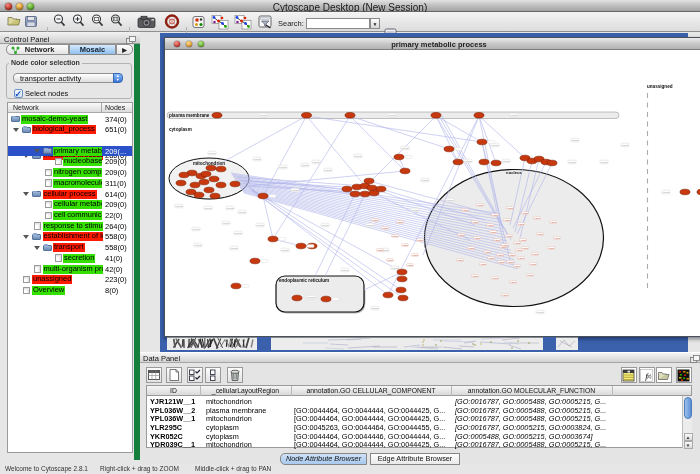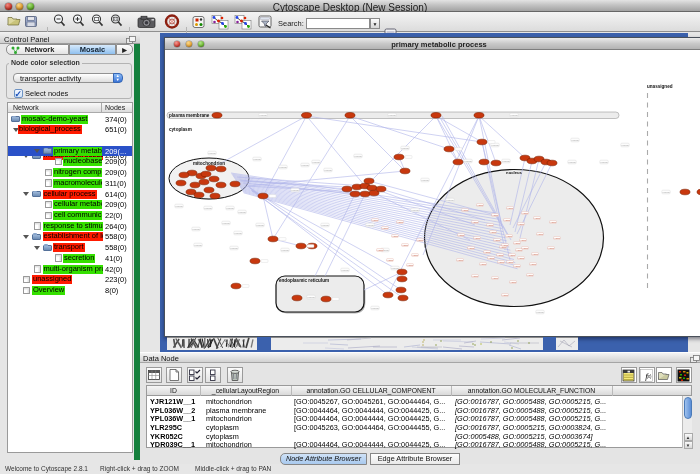--- a/index.html
+++ b/index.html
@@ -204,21 +204,21 @@
         <span class="dv"></span>
       </div>
     <div class="trow" style="top:10.5px;">
         <span class="fold" style="left:2.5px;"></span>
         <span class="tlbl green" style="left:13px;max-width:81px;">mosaic-demo-yeast</span>
         <span class="tcnt" style="">374(0)</span>
       </div>
 <div class="trow" style="top:21.2px;">
         <span class="arr" style="left:4.5px;"></span>
         <span class="fold" style="left:13.5px;"></span>
-        <span class="tlbl red" style="left:10px;max-width:70px;">biological_process</span>
+        <span class="tlbl red" style="left:24px;max-width:70px;">biological_process</span>
         <span class="tcnt" style="">651(0)</span>
       </div>
 <div class="trow" style="top:47px;">
         <span class="arr" style="left:15px;"></span>
         <span class="fold" style="left:24px;"></span>
         <span class="tlbl red" style="left:34.5px;max-width:60px;">metabolic process</span>
         <span class="tcnt" style="">280(0)</span>
       </div>
 <div class="trow sel" style="top:42.7px;">
         <span class="arr" style="left:26px;"></span>
@@ -926,21 +926,21 @@
       <circle cx="247" cy="4" r="0.7" fill="#7a8f2a"></circle>
     </svg>
 <svg class="abs" style="left:396px;top:304px;" width="22" height="13" viewBox="0 0 22 13">
       <g stroke="#99a" stroke-width="0.5" fill="none">
         <path d="M2 10 L8 3 L13 9 L19 4"></path>
         <path d="M4 4 L16 10"></path>
       </g>
     </svg>
 </div>
 <div class="abs" id="dph">
-    <div class="t">Data Node</div>
+    <div class="t">Data Panel</div>
     <svg class="abs" style="left:550px;top:2px;" width="10" height="8" viewBox="0 0 10 8">
       <rect x="0.5" y="2.5" width="6" height="5" fill="#e8e8e8" stroke="#777" stroke-width="0.8"></rect>
       <rect x="3.5" y="0.5" width="6" height="5" fill="#f5f5f5" stroke="#777" stroke-width="0.8"></rect>
     </svg>
   </div>
 <div class="abs" id="dpbody">
   <div class="dpicon" style="left:6px;"><svg width="14" height="14" viewBox="0 0 14 14">
         <rect x="1.5" y="2.5" width="11" height="9" fill="#fff" stroke="#333" stroke-width="0.8"></rect>
         <rect x="1.5" y="2.5" width="11" height="2.5" fill="#555"></rect>
         <line x1="1.5" y1="7.5" x2="12.5" y2="7.5" stroke="#888" stroke-width="0.6"></line>
@@ -1003,21 +1003,20 @@
 <span class="hc" style="left:144px;width:160px;">annotation.GO CELLULAR_COMPONENT</span>
 <span class="hc" style="left:304px;width:161px;">annotation.GO MOLECULAR_FUNCTION</span>
 <span class="cdv" style="left:53px;height:10px;"></span>
         <span class="cdv" style="left:144px;height:10px;"></span>
         <span class="cdv" style="left:304px;height:10px;"></span>
         <span class="cdv" style="left:465px;height:10px;"></span>
       </div>
     <div class="drow" style="top:11.0px;">
         <b>YJR121W__1</b>
         <span class="r">mitochondrion</span>
-        <span class="cc">[GO:0045267, GO:0045261, GO:0044464, G...</span>
         <span class="mf">[GO:0016787, GO:0005488, GO:0005215, G...</span>
       </div>
 <div class="drow" style="top:19.7px;">
         <b>YPL036W__2</b>
         <span class="r">plasma membrane</span>
         <span class="cc">[GO:0044464, GO:0044444, GO:0044425, G...</span>
         <span class="mf">[GO:0016787, GO:0005488, GO:0005215, G...</span>
       </div>
 <div class="drow" style="top:28.4px;">
         <b>YPL036W__1</b>
@@ -1027,20 +1026,21 @@
       </div>
 <div class="drow" style="top:37.0px;">
         <b>YLR295C</b>
         <span class="r">cytoplasm</span>
         <span class="cc">[GO:0045263, GO:0044464, GO:0044455, G...</span>
         <span class="mf">[GO:0016787, GO:0005215, GO:0003824, G...</span>
       </div>
 <div class="drow" style="top:45.7px;">
         <b>YKR052C</b>
         <span class="r">cytoplasm</span>
+        <span class="cc">[GO:0044464, GO:0044446, GO:0044444, G...</span>
         <span class="mf">[GO:0005488, GO:0005215, GO:0003674]</span>
       </div>
 <div class="drow" style="top:54.4px;">
         <b>YDR039C__1</b>
         <span class="r">mitochondrion</span>
         <span class="cc">[GO:0044464, GO:0044444, GO:0044425, G...</span>
         <span class="mf">[GO:0016787, GO:0005488, GO:0005215, G...</span>
       </div>
     <div id="vscroll">
         <div id="vthumb"></div>

